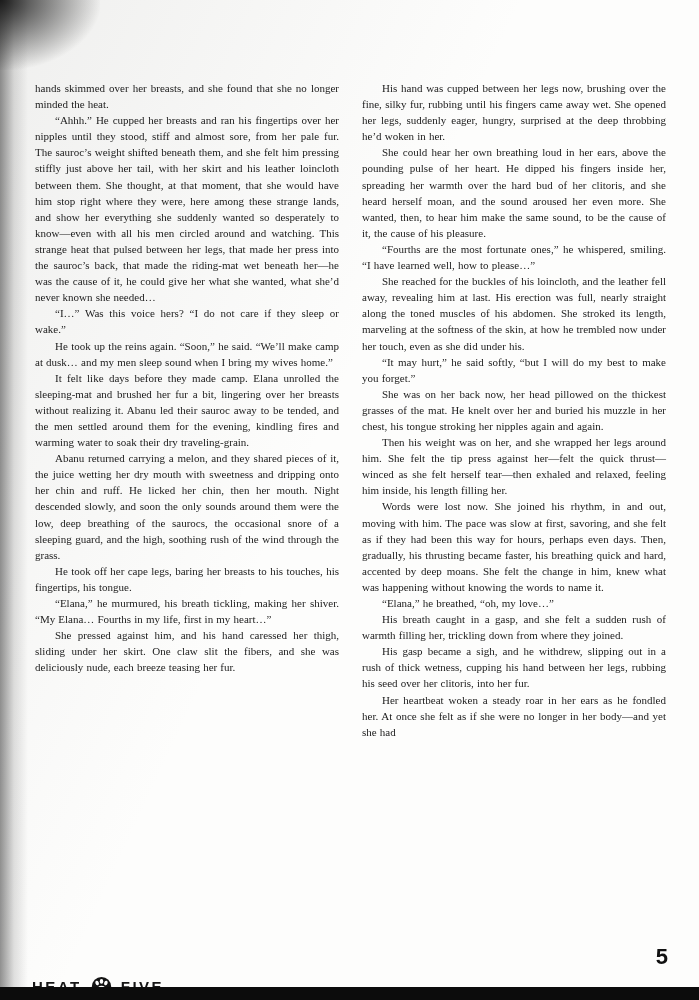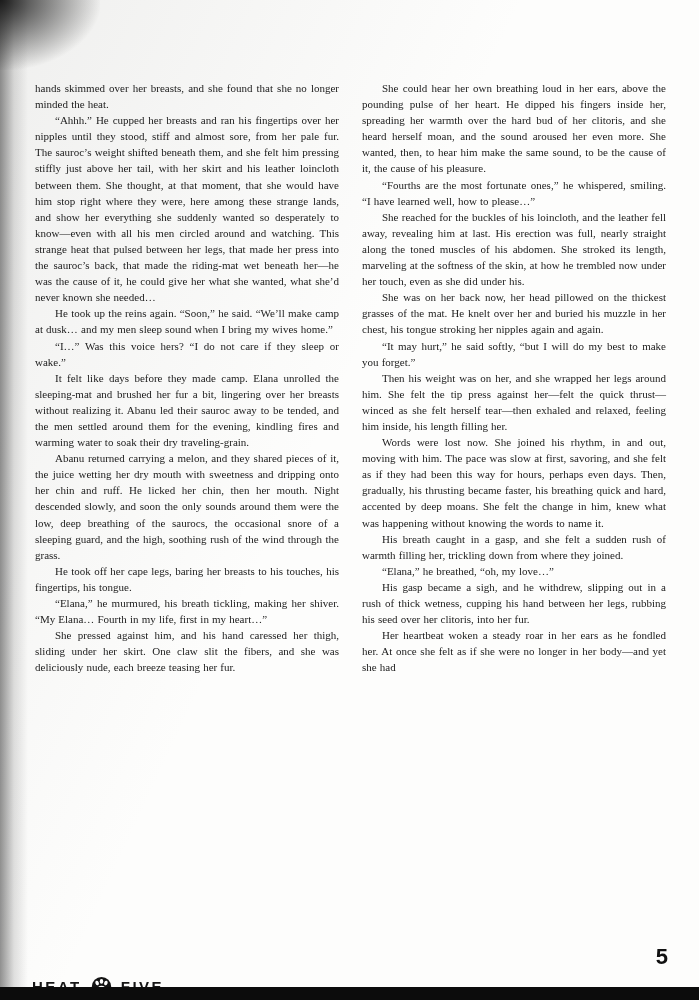--- a/index.html
+++ b/index.html
@@ -71,38 +71,39 @@
 <body>
 
 <div class="page-tint"></div>
 <div class="left-shadow"></div>
 <div class="corner-shade"></div>
 
 <div class="text-wrap">
   <div class="col">
       <p class="noindent">hands skimmed over her breasts, and she found that she no longer minded the heat.</p>
       <p>“Ahhh.” He cupped her breasts and ran his fingertips over her nipples until they stood, stiff and almost sore, from her pale fur. The sauroc’s weight shifted beneath them, and she felt him pressing stiffly just above her tail, with her skirt and his leather loincloth between them. She thought, at that moment, that she would have him stop right where they were, here among these strange lands, and show her everything she suddenly wanted so desperately to know—even with all his men circled around and watching. This strange heat that pulsed between her legs, that made her press into the sauroc’s back, that made the riding-mat wet beneath her—he was the cause of it, he could give her what she wanted, what she’d never known she needed…</p>
+      <p>“I…” Was this voice hers? “I do not care if they sleep or wake.”</p>
       <p>He took up the reins again. “Soon,” he said. “We’ll make camp at dusk… and my men sleep sound when I bring my wives home.”</p>
-      <p>“I…” Was this voice hers? “I do not care if they sleep or wake.”</p>
       <p>It felt like days before they made camp. Elana unrolled the sleeping-mat and brushed her fur a bit, lingering over her breasts without realizing it. Abanu led their sauroc away to be tended, and the men settled around them for the evening, kindling fires and warming water to soak their dry traveling-grain.</p>
       <p>Abanu returned carrying a melon, and they shared pieces of it, the juice wetting her dry mouth with sweetness and dripping onto her chin and ruff. He licked her chin, then her mouth. Night descended slowly, and soon the only sounds around them were the low, deep breathing of the saurocs, the occasional snore of a sleeping guard, and the high, soothing rush of the wind through the grass.</p>
       <p>He took off her cape legs, baring her breasts to his touches, his fingertips, his tongue.</p>
-      <p>“Elana,” he murmured, his breath tickling, making her shiver. “My Elana… Fourth in my life, first in my heart…”</p>
+      <p>“Elana,” he murmured, his breath tickling, making her shiver. “My Elana… Fourths in my life, first in my heart…”</p>
       <p>She pressed against him, and his hand caressed her thigh, sliding under her skirt. One claw slit the fibers, and she was deliciously nude, each breeze teasing her fur.</p>
     </div>
   <div class="col">
+      <p>His hand was cupped between her legs now, brushing over the fine, silky fur, rubbing until his fingers came away wet. She opened her legs, suddenly eager, hungry, surprised at the deep throbbing he’d woken in her.</p>
       <p>She could hear her own breathing loud in her ears, above the pounding pulse of her heart. He dipped his fingers inside her, spreading her warmth over the hard bud of her clitoris, and she heard herself moan, and the sound aroused her even more. She wanted, then, to hear him make the same sound, to be the cause of it, the cause of his pleasure.</p>
       <p>“Fourths are the most fortunate ones,” he whispered, smiling. “I have learned well, how to please…”</p>
       <p>She reached for the buckles of his loincloth, and the leather fell away, revealing him at last. His erection was full, nearly straight along the toned muscles of his abdomen. She stroked its length, marveling at the softness of the skin, at how he trembled now under her touch, even as she did under his.</p>
+      <p>“It may hurt,” he said softly, “but I will do my best to make you forget.”</p>
       <p>She was on her back now, her head pillowed on the thickest grasses of the mat. He knelt over her and buried his muzzle in her chest, his tongue stroking her nipples again and again.</p>
-      <p>“It may hurt,” he said softly, “but I will do my best to make you forget.”</p>
       <p>Then his weight was on her, and she wrapped her legs around him. She felt the tip press against her—felt the quick thrust—winced as she felt herself tear—then exhaled and relaxed, feeling him inside, his length filling her.</p>
       <p>Words were lost now. She joined his rhythm, in and out, moving with him. The pace was slow at first, savoring, and she felt as if they had been this way for hours, perhaps even days. Then, gradually, his thrusting became faster, his breathing quick and hard, accented by deep moans. She felt the change in him, knew what was happening without knowing the words to name it.</p>
+      <p>“Elana,” he breathed, “oh, my love…”</p>
       <p>His breath caught in a gasp, and she felt a sudden rush of warmth filling her, trickling down from where they joined.</p>
-      <p>“Elana,” he breathed, “oh, my love…”</p>
       <p>His gasp became a sigh, and he withdrew, slipping out in a rush of thick wetness, cupping his hand between her legs, rubbing his seed over her clitoris, into her fur.</p>
       <p>Her heartbeat woken a steady roar in her ears as he fondled her. At once she felt as if she were no longer in her body—and yet she had</p>
     </div>
 </div>
 
 <div class="footer-left">
   <span>HEAT</span>
   <svg class="paw-badge" viewBox="0 0 24 24" aria-hidden="true">
     <circle cx="12" cy="12" r="11" fill="#141414"></circle>
     <ellipse cx="7" cy="8" rx="2" ry="2.6" fill="#fff" transform="rotate(-20 7 8)"></ellipse>

